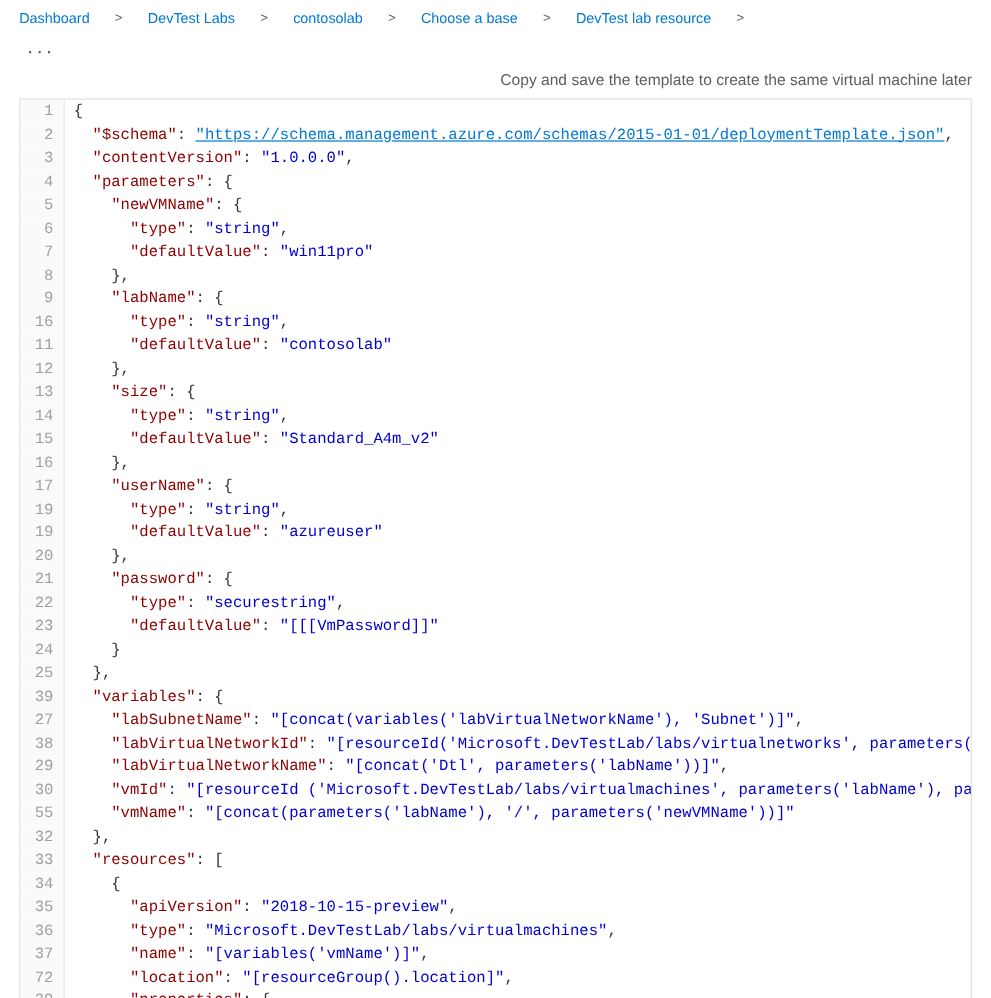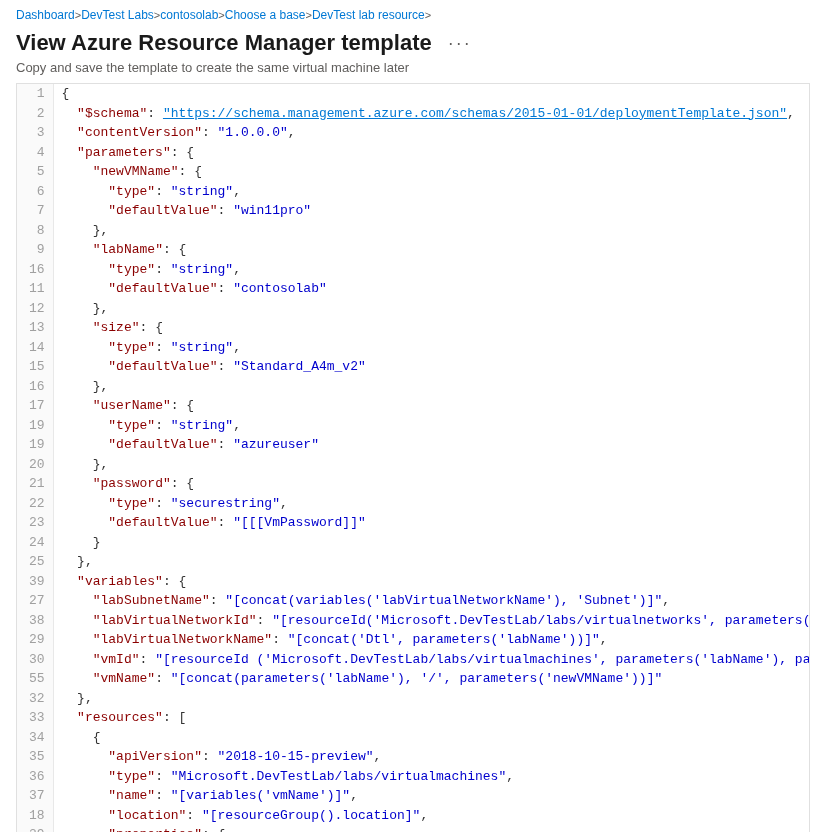--- a/index.html
+++ b/index.html
@@ -10,21 +10,21 @@
       color: #333;
       width: 826px;
       min-height: 832px;
     }
     .breadcrumb {
       display: flex;
       align-items: center;
       padding: 8px 16px 4px 16px;
       font-size: 12px;
       color: #0078d4;
-      gap: 0;
+      gap: 21px;
     }
     .breadcrumb span {
       color: #605e5c;
     }
     .breadcrumb a {
       color: #0078d4;
       text-decoration: none;
     }
     .breadcrumb .sep { color: #605e5c; font-size: 11px; }
     .page-header {
@@ -42,20 +42,21 @@
       color: #605e5c;
       font-size: 18px;
       cursor: pointer;
       letter-spacing: 2px;
       padding: 2px 6px;
     }
     .page-subtitle {
       padding: 2px 16px 8px 16px;
       font-size: 13px;
       color: #605e5c;
+      text-align: right;
     }
     .code-container {
       margin: 0 16px;
       border: 1px solid #e0e0e0;
       background: #fff;
       overflow: hidden;
     }
     .code-table {
       width: 100%;
       border-collapse: collapse;
@@ -93,21 +94,20 @@
   <span class="sep">&gt;</span>
   <a>contosolab</a>
   <span class="sep">&gt;</span>
   <a>Choose a base</a>
   <span class="sep">&gt;</span>
   <a>DevTest lab resource</a>
   <span class="sep">&gt;</span>
 </div>
 
 <div class="page-header">
-  <h1 class="page-title">View Azure Resource Manager template</h1>
   <span class="more-icon">···</span>
 </div>
 
 <div class="page-subtitle">Copy and save the template to create the same virtual machine later</div>
 
 <div class="code-container">
   <table class="code-table" id="code-table-el">
     <tbody id="code-tbody">
     <tr>
           <td class="line-num">1</td>
@@ -251,21 +251,21 @@
         </tr>
         <tr>
           <td class="line-num">36</td>
           <td class="line-code">      <span class="key">"type"</span>: <span class="str">"Microsoft.DevTestLab/labs/virtualmachines"</span>,</td>
         </tr>
         <tr>
           <td class="line-num">37</td>
           <td class="line-code">      <span class="key">"name"</span>: <span class="str">"[variables('vmName')]"</span>,</td>
         </tr>
         <tr>
-          <td class="line-num">18</td>
+          <td class="line-num">72</td>
           <td class="line-code">      <span class="key">"location"</span>: <span class="str">"[resourceGroup().location]"</span>,</td>
         </tr>
         <tr>
           <td class="line-num">39</td>
           <td class="line-code">      <span class="key">"properties"</span>: {</td>
         </tr>
       </tbody>
   </table>
 </div>
 

